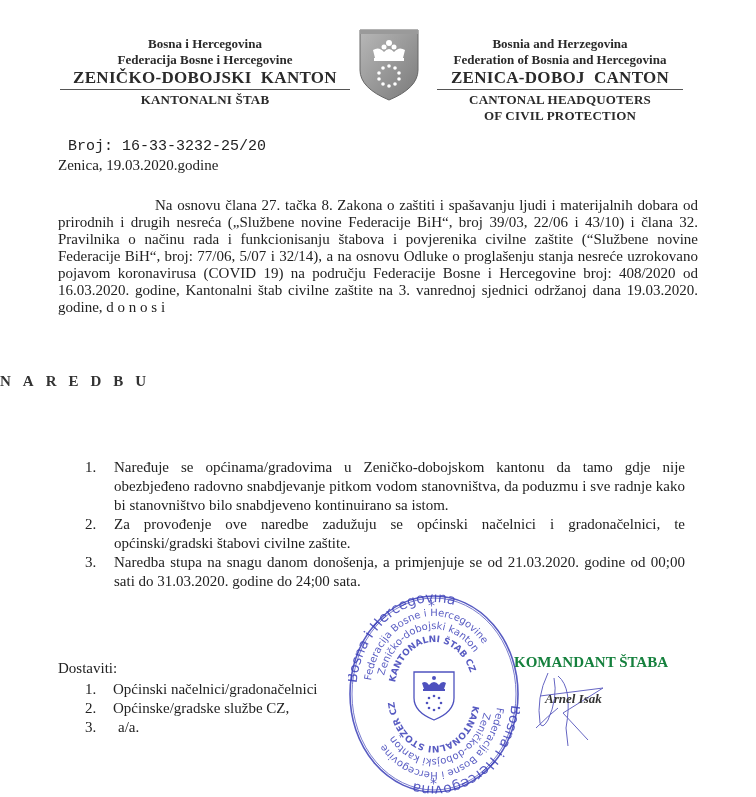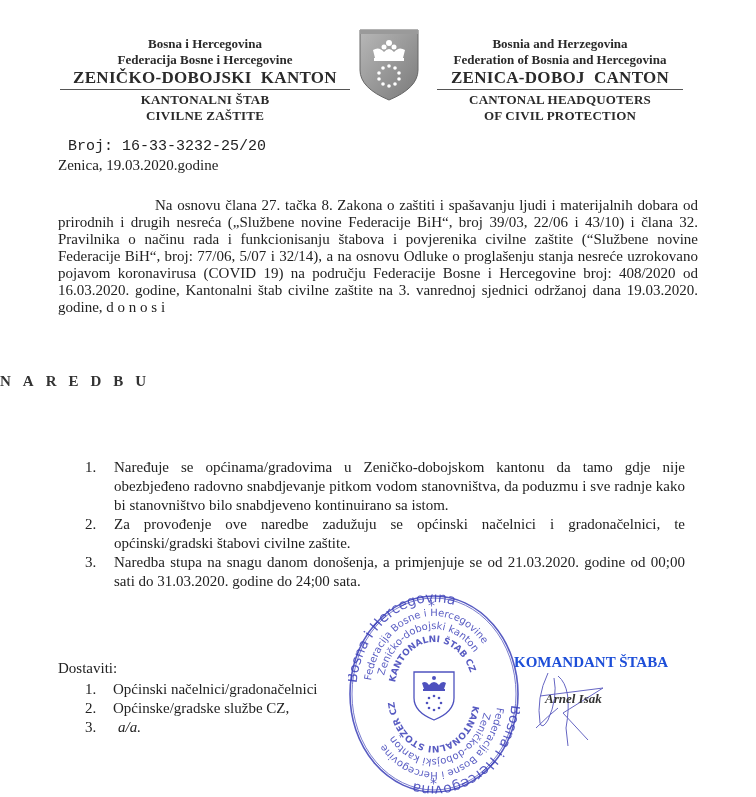--- a/index.html
+++ b/index.html
@@ -41,41 +41,40 @@
     #orders li { position: relative; padding-left: 29px; text-align: justify; }
     #orders li .num { position: absolute; left: 0; top: 0; }
 
     #dostaviti { left: 58px; top: 660px; font-size: 15px; color: #222; }
     #dist {
       left: 85px; top: 680px; margin: 0; padding: 0; list-style: none;
       font-size: 15px; line-height: 19px; color: #222;
     }
     #dist li { position: relative; padding-left: 28px; }
     #dist li .num { position: absolute; left: 0; }
-    #dist li.third .txt { padding-left: 5px; font-style: italic; }
+    #dist li.third .txt { padding-left: 5px; }
 
     #komandant {
-      left: 514px; top: 654px; font-size: 15px; font-weight: bold; color: #1d4ed8;
+      left: 514px; top: 654px; font-size: 15px; font-weight: bold; color: #15803d;
     }
     #potpisnik {
       left: 545px; top: 691px; font-size: 13px; font-weight: bold; font-style: italic; color: #333;
     }
     #signature { left: 528px; top: 668px; width: 90px; height: 80px; }
     #stamp { left: 348px; top: 594px; width: 172px; height: 200px; }
   </style>
 </head>
 <body>
 
 <div id="hdr-left" class="hdr">
   <div class="l1">Bosna i Hercegovina</div>
   <div class="l2">Federacija Bosne i Hercegovine</div>
   <div class="l3" style="white-space:pre">ZENIČKO-DOBOJSKI  KANTON</div>
   <div class="rule"></div>
   <div class="l4">KANTONALNI ŠTAB</div>
-  <div class="l5">CIVILNE ZAŠTITE</div>
 </div>
 
 <div id="emblem" class="abs">
   <svg width="64" height="76" viewBox="0 0 64 76">
     <defs>
       <linearGradient id="shg" x1="0" y1="0" x2="1" y2="1">
         <stop offset="0" stop-color="#b8b8b8"></stop>
         <stop offset="1" stop-color="#7a7a7a"></stop>
       </linearGradient>
     </defs>

